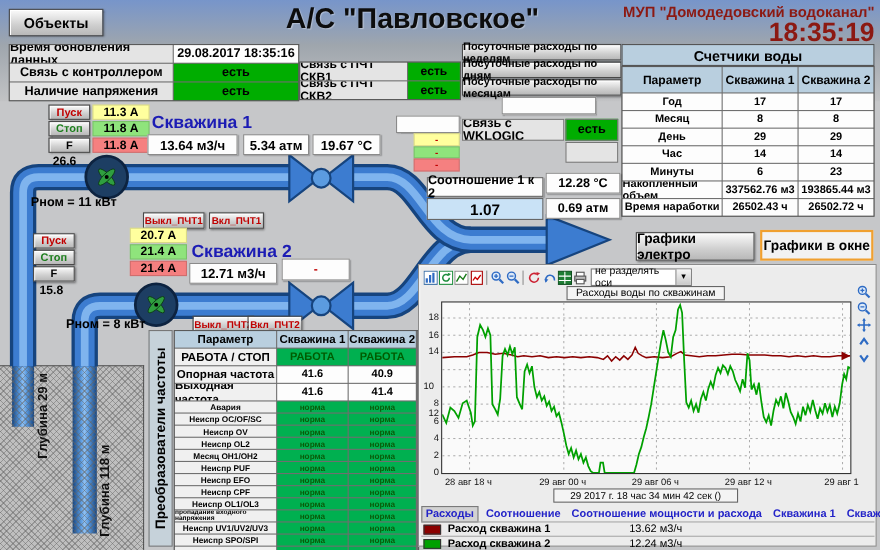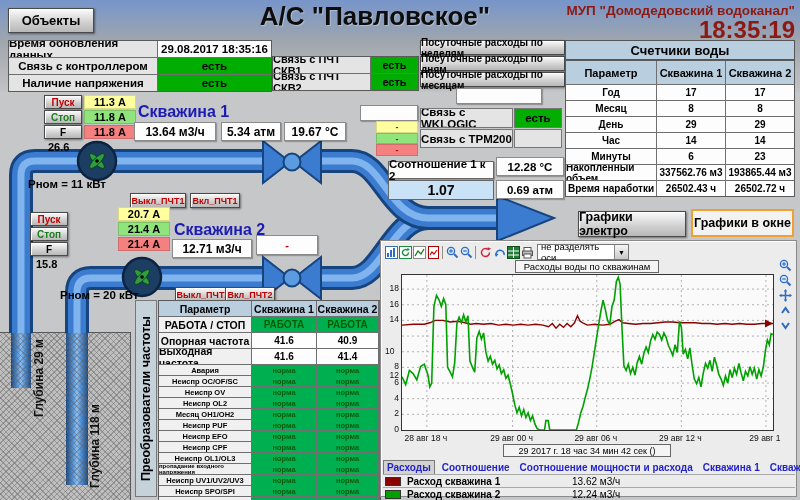--- a/index.html
+++ b/index.html
@@ -193,40 +193,39 @@
     </div>
   <div class="abs" style="left:36px;top:258px;font-size:11px;font-weight:bold;">15.8</div>
   <div class="abs colorbox" style="left:118px;top:207px;width:52px;height:14px;background:#ffff9e;">20.7 А</div>
   <div class="abs colorbox" style="left:118px;top:222px;width:52px;height:14px;background:#8fe47c;">21.4 А</div>
   <div class="abs colorbox" style="left:118px;top:237px;width:52px;height:14px;background:#f58080;">21.4 А</div>
   <div class="abs" style="left:174px;top:221px;font-size:16px;font-weight:bold;color:#1c1cb4;">Скважина 2</div>
   <div class="abs wbox" style="left:172px;top:239px;width:80px;height:19px;font-size:12px;">12.71 м3/ч</div>
   <div class="abs wbox" style="left:256px;top:235px;width:62px;height:20px;font-size:11px;">
       <span class="redtxt">-</span>
     </div>
-  <div class="abs" style="left:60px;top:289px;font-size:11.5px;font-weight:bold;">Рном = 20 кВт</div>
+  <div class="abs" style="left:60px;top:289px;font-size:11.5px;font-weight:bold;">Рном = 8 кВт</div>
   <div class="abs btn3d" style="left:175px;top:287px;width:56px;height:15px;font-size:9px;font-weight:bold;">
       <span class="redtxt">Выкл_ПЧТ2</span>
     </div>
   <div class="abs btn3d" style="left:225px;top:287px;width:50px;height:15px;font-size:9px;font-weight:bold;">
       <span class="redtxt">Вкл_ПЧТ2</span>
     </div>
 
   <div class="abs colorbox" style="left:376px;top:121px;width:42px;height:12px;background:#ffff9e;font-size:9px;">
       <span class="redtxt">-</span>
     </div>
   <div class="abs colorbox" style="left:376px;top:133px;width:42px;height:11px;background:#8fe47c;font-size:9px;">
       <span class="redtxt">-</span>
     </div>
   <div class="abs colorbox" style="left:376px;top:144px;width:42px;height:12px;background:#f58080;font-size:9px;">
       <span class="redtxt">-</span>
     </div>
   <div class="abs cell" style="left:420px;top:108px;width:93px;height:20px;font-size:11.5px;border:1px solid #777;">Связь с WKLOGIC</div>
   <div class="abs cell ok" style="left:514px;top:108px;width:48px;height:20px;font-size:11.5px;border:1px solid #777;">есть</div>
-  <div class="abs cell" style="left:420px;top:129px;width:93px;height:19px;font-size:11.5px;border:1px solid #777;">Связь с ТРМ200</div>
   <div class="abs cell" style="left:514px;top:129px;width:48px;height:19px;border:1px solid #777;"></div>
   <div class="abs wbox" style="left:388px;top:161px;width:106px;height:18px;font-size:11.5px;border:1px solid #666;">Соотношение 1 к 2</div>
   <div class="abs" style="left:388px;top:180px;width:106px;height:20px;background:#c9e2f6;border:1px solid #666;display:flex;align-items:center;justify-content:center;font-size:14px;font-weight:bold;">1.07</div>
   <div class="abs wbox" style="left:496px;top:157px;width:68px;height:19px;font-size:11.5px;">12.28 °С</div>
   <div class="abs wbox" style="left:496px;top:180px;width:68px;height:19px;font-size:11.5px;">0.69 атм</div>
 
   <div class="abs btn3d" style="left:578px;top:211px;width:108px;height:26px;font-size:12.5px;font-weight:bold;">Графики электро</div>
   <div class="abs" style="left:691px;top:209px;width:103px;height:28px;background:#f2f2f2;border:2px solid #f0a030;display:flex;align-items:center;justify-content:center;font-size:12.5px;font-weight:bold;cursor:pointer;">Графики в окне</div>
 
   <div class="abs" style="left:135px;top:300px;width:22px;height:197px;background:#c6d2da;border:1px solid #777;display:flex;align-items:center;justify-content:center;">

